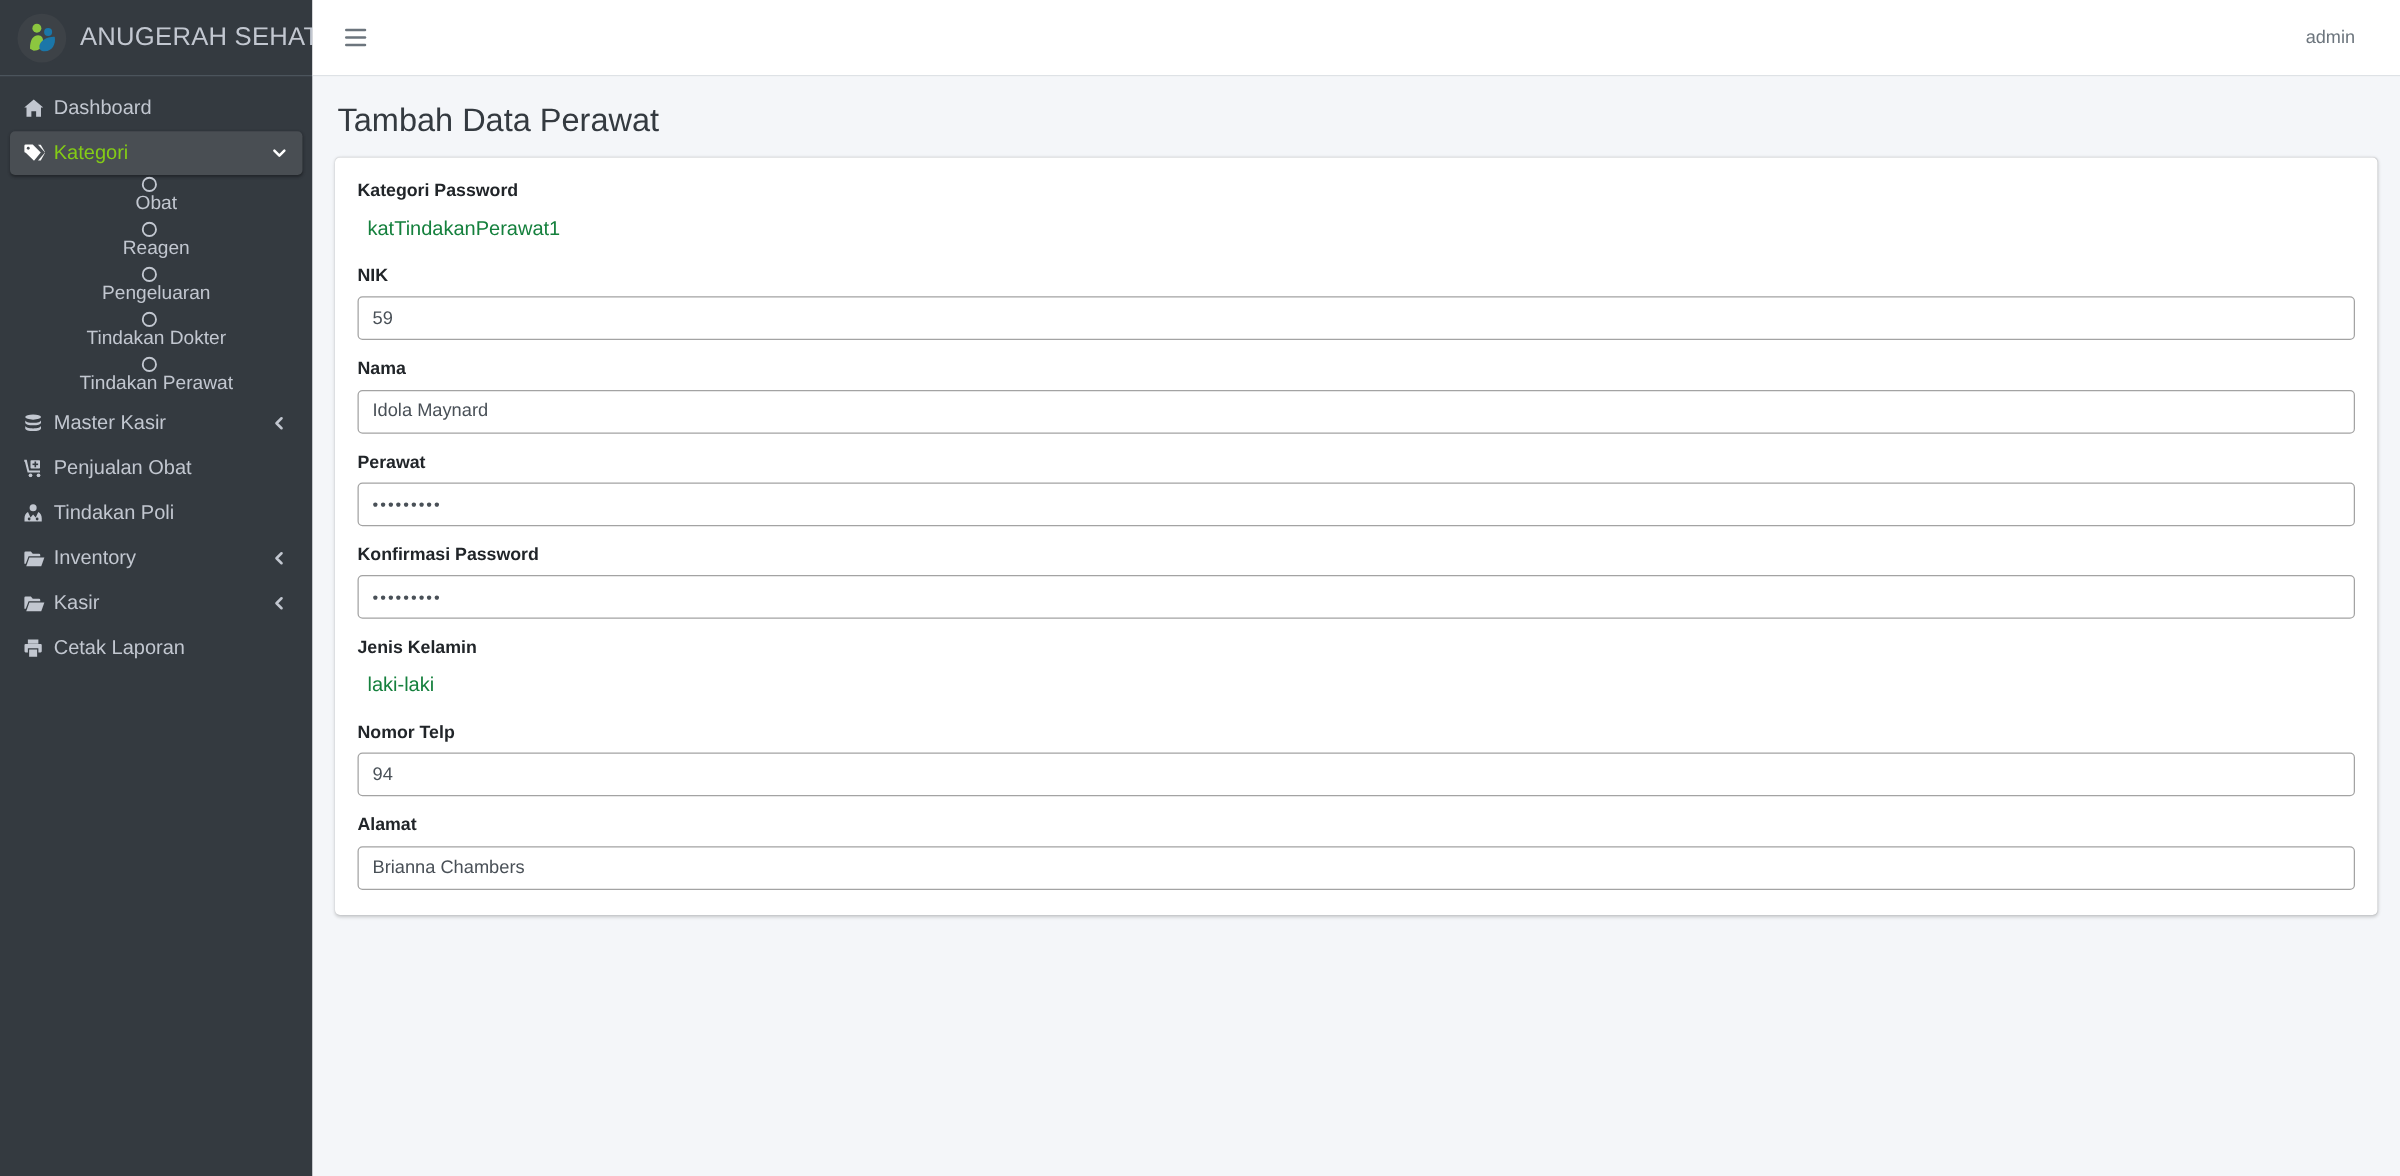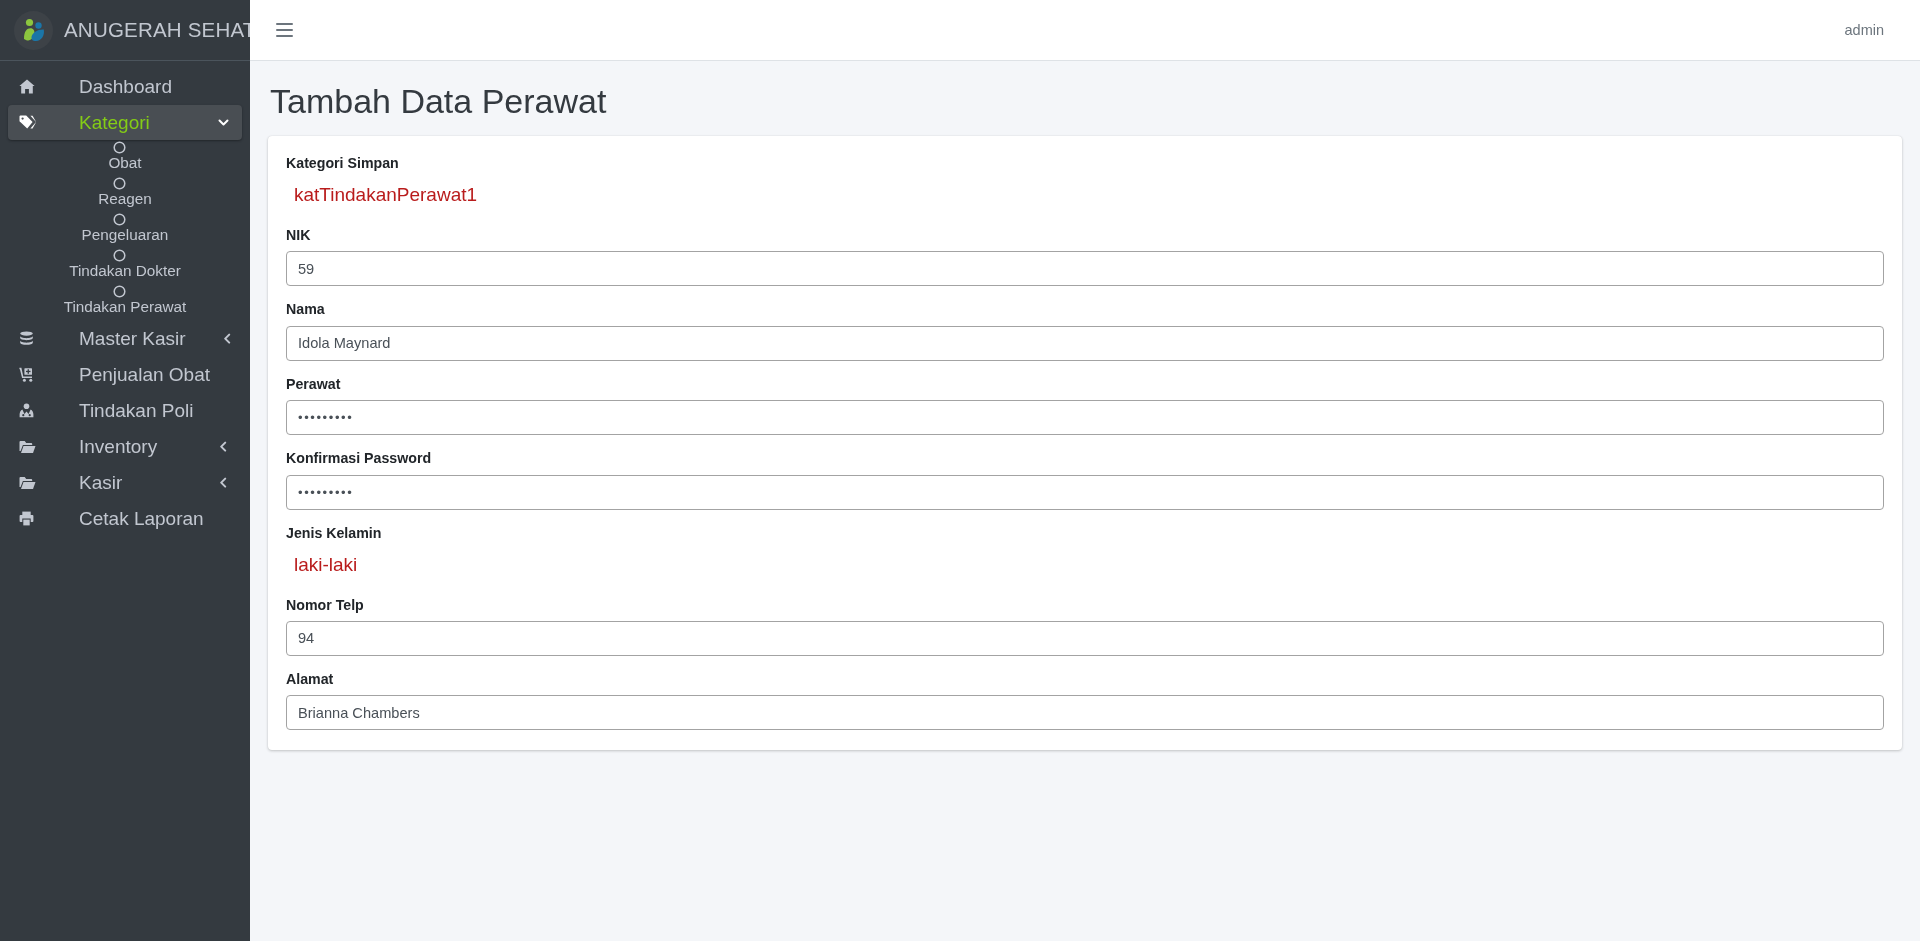--- a/index.html
+++ b/index.html
@@ -47,24 +47,23 @@
 
   .nav { padding-top: 8px; }
   .nav-item {
     display: flex;
     align-items: center;
     height: 35px;
     margin: 0 8px 1px 8px;
     padding: 0 11px;
     border-radius: 4px;
     color: #c2c7d0;
-    font-size: 19px;
+    font-size: 16px;
     cursor: pointer;
     white-space: nowrap;
-    gap: 36px;
   }
   .nav-item.active {
     background: #494e53;
     color: #84cc16;
     box-shadow: 0 1px 3px rgba(0,0,0,.12), 0 1px 2px rgba(0,0,0,.24);
   }
   .nav-ico {
     width: 24px;
     min-width: 24px;
     display: inline-flex;
@@ -145,21 +144,21 @@
     cursor: pointer;
     text-align: center;
   }
 
   #content { flex: 1; overflow: hidden; padding: 0; }
 
   .page-head {
     padding: 20px 20px 14px 20px;
   }
   .page-title {
-    font-size: 34px;
+    font-size: 26px;
     font-weight: 400;
     color: #343a40;
     line-height: 1.2;
   }
 
   .card-wrap { padding: 0 18px; }
   .card {
     background: #fff;
     border-radius: 4px;
     box-shadow: 0 0 1px rgba(0,0,0,.125), 0 1px 3px rgba(0,0,0,.2);
@@ -179,22 +178,22 @@
   .form-group:last-child { margin-bottom: 0; }
   .form-label {
     display: block;
     font-size: 14.2px;
     font-weight: bold;
     color: #212529;
     margin-bottom: 7px;
     line-height: 1.3;
   }
   .form-static {
-    font-size: 19px;
-    color: #b91c1c;
+    font-size: 16px;
+    color: #15803d;
     padding: 2px 0 2px 8px;
     line-height: 1.5;
   }
   .form-control {
     display: block;
     width: 100%;
     height: 35px;
     border: 1px solid #a3a3a3;
     border-radius: 4px;
     padding: 6px 11px;
@@ -423,21 +422,21 @@
 
       <div class="page-head">
         <h1 class="page-title">Tambah Data Perawat</h1>
       </div>
 
       <div class="card-wrap">
         <div class="card">
           <div class="card-body">
 
             <div class="form-group">
-              <label class="form-label">Kategori Simpan</label>
+              <label class="form-label">Kategori Password</label>
               <div class="form-static">katTindakanPerawat1</div>
             </div>
 
             <div class="form-group">
               <label class="form-label">NIK</label>
               <input class="form-control" type="text" value="59" style="">
             </div>
 
             <div class="form-group">
               <label class="form-label">Nama</label>

